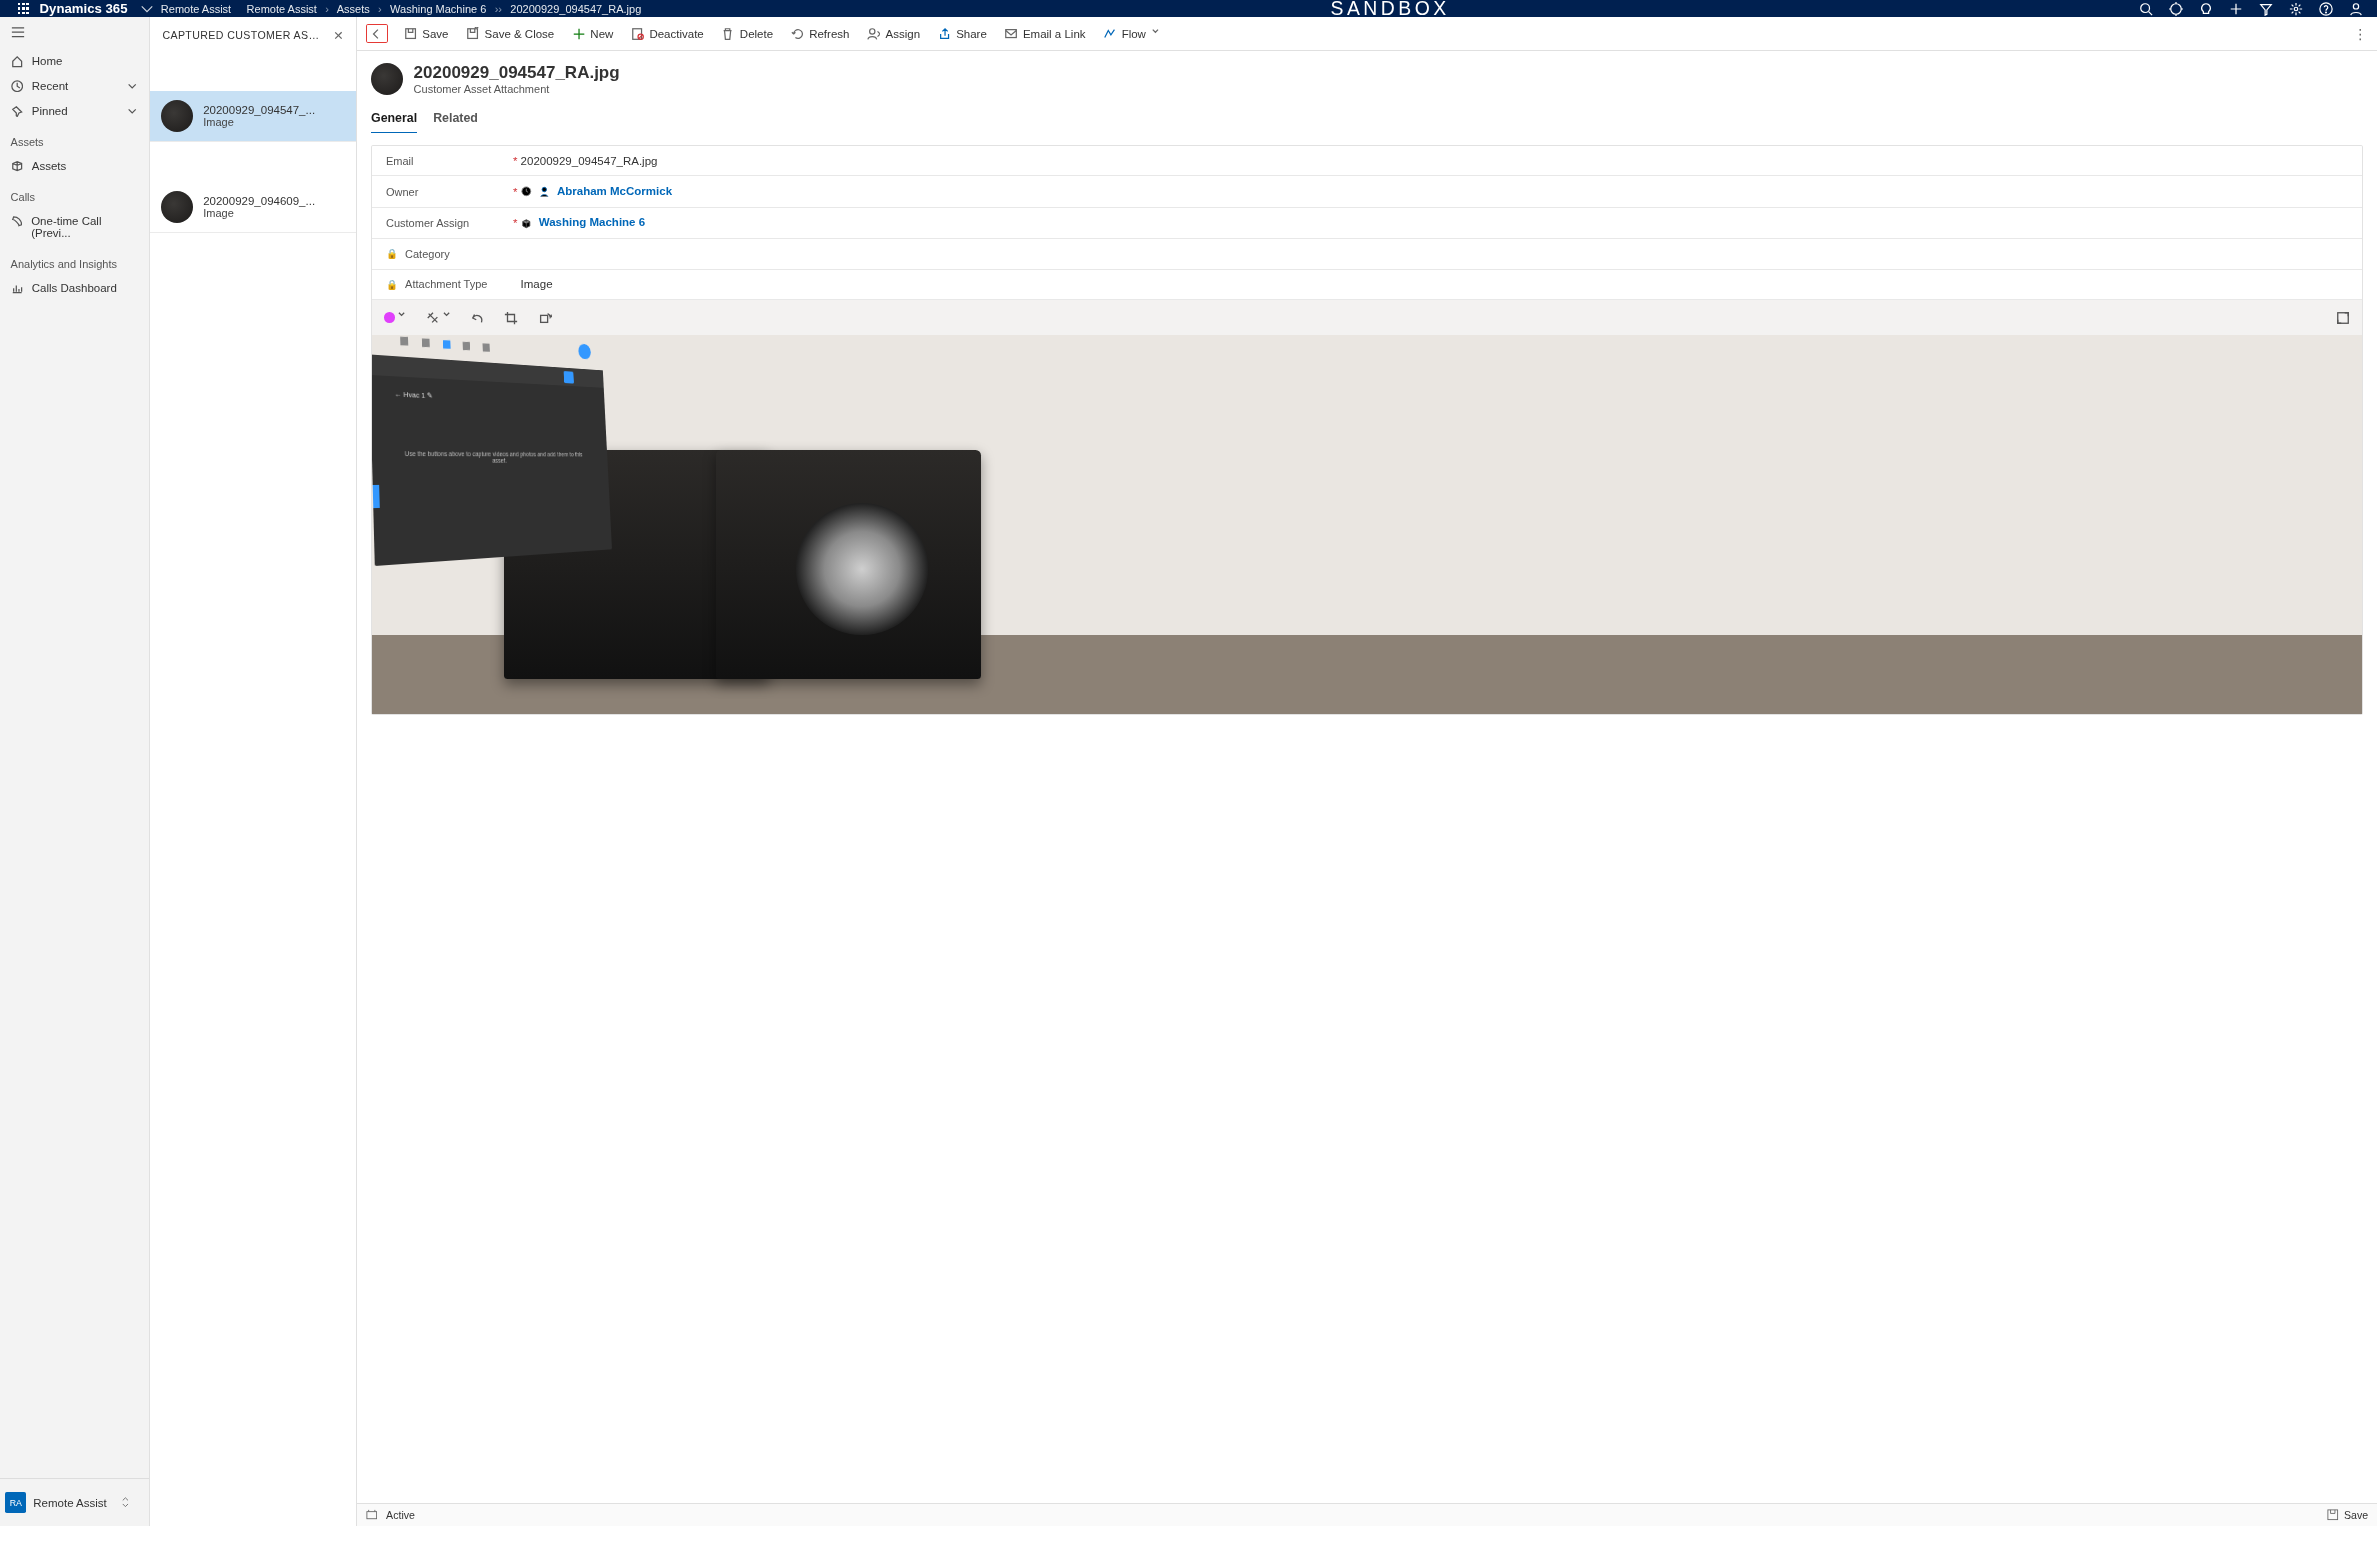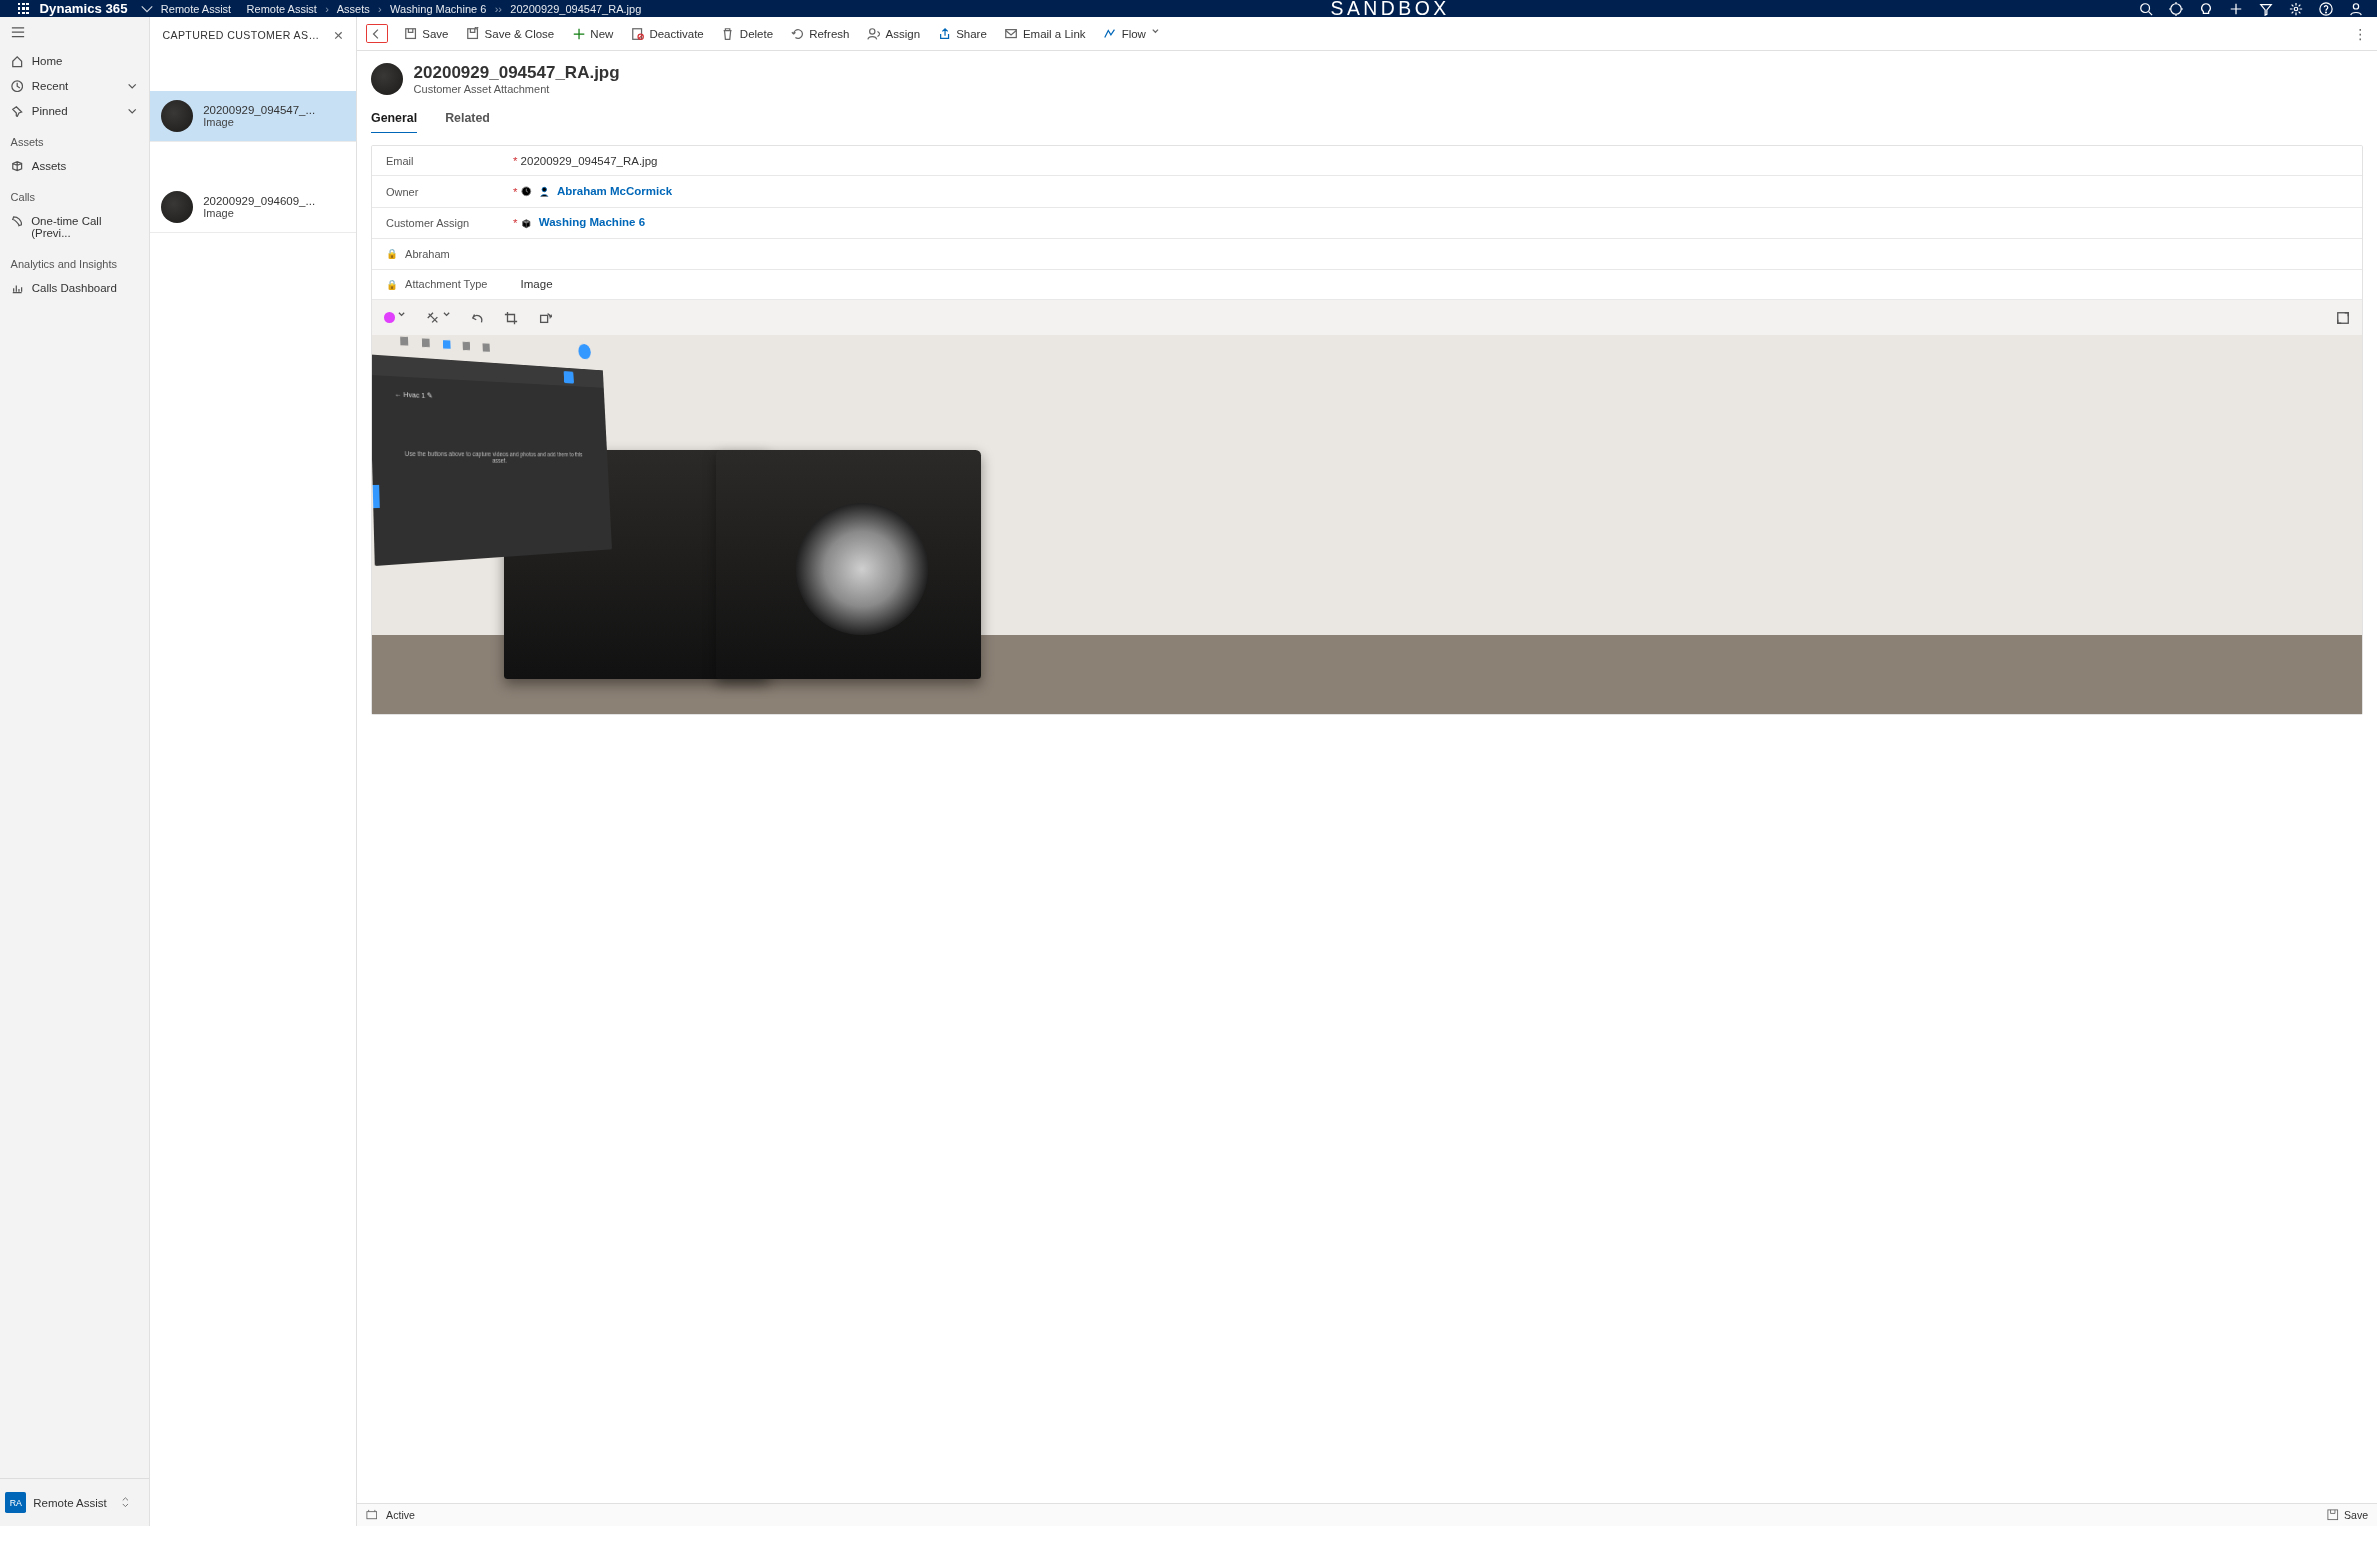--- a/index.html
+++ b/index.html
@@ -39,21 +39,21 @@
   .cmdbar { height:34px; display:flex; align-items:center; gap:14px; padding:0 8.8px; border-bottom:0.9px solid #e0e0e0; background:#fff; }
   .cmdbar .btn { display:flex; align-items:center; gap:5.3px; font-size:11.5px; color:#333; cursor:pointer; padding:3.5px 1.8px; }
   .cmdbar .btn svg { width:13.2px; height:13.2px; stroke:#666; fill:none; stroke-width:1.4; }
   .cmdbar .highlight { border:1.8px solid #e53935; padding:1.8px 3.5px; border-radius:1.8px; }
   .overflow-dots { margin-left:auto; font-size:14px; color:#666; cursor:pointer; letter-spacing:0.9px; }
   .form-area { padding:8.8px 14px 0 14px; overflow:auto; flex:1; }
   .header-row { display:flex; align-items:center; gap:10.6px; padding:3.5px 0 5.3px; }
   .header-thumb { width:32px; height:32px; border-radius:50%; background:radial-gradient(circle at 40% 40%, #3a3836, #1c1a19); }
   .header-row h1 { margin:0; font-size:17px; font-weight:600; }
   .header-row .sub { font-size:11px; color:#555; }
-  .tabs { display:flex; gap:28px; margin-top:5.3px; border-bottom:0.9px solid transparent; }
+  .tabs { display:flex; gap:16px; margin-top:5.3px; border-bottom:0.9px solid transparent; }
   .tab { font-size:12.4px; padding:5.3px 0 7px; cursor:pointer; font-weight:600; color:#555; }
   .tab.active { color:#1a1a1a; border-bottom:1.8px solid #0067b8; }
   .card { border:0.9px solid #e2e2e2; border-radius:1.8px; margin-top:10.6px; }
   .field { display:flex; align-items:center; border-bottom:0.9px solid #e8e8e8; padding:8.8px 14px; font-size:11.5px; }
   .field:last-of-type { border-bottom:none; }
   .field .label { width:124px; color:#555; font-size:11px; display:flex; align-items:center; gap:3.5px; }
   .field .req { color:#d13438; width:10.6px; text-align:center; }
   .field .value { flex:1; }
   .field .value.link { color:#0067b8; }
   .value svg { width:11.5px; height:11.5px; vertical-align:middle; margin-right:3.5px; }
@@ -358,21 +358,21 @@
           <div class="value link">
             <svg style="stroke:#555" viewBox="0 0 13 13" width="11.5" height="11.5">
                 <path d="M2 4l4-2 4 2v5l-4 2-4-2zM6 2v9M2 4l4 2 4-2"></path>
               </svg>
             <span style="font-weight:600;">Washing Machine 6</span>
           </div>
         </div>
         <div class="field">
           <div class="label">
               <span class="lock">🔒</span>
-              <span>Abraham</span>
+              <span>Category</span>
             </div>
           <div class="req"></div>
         </div>
         <div class="field">
           <div class="label">
               <span class="lock">🔒</span>
               <span>Attachment Type</span>
             </div>
           <div class="req"></div>
           <div class="value">Image</div>

